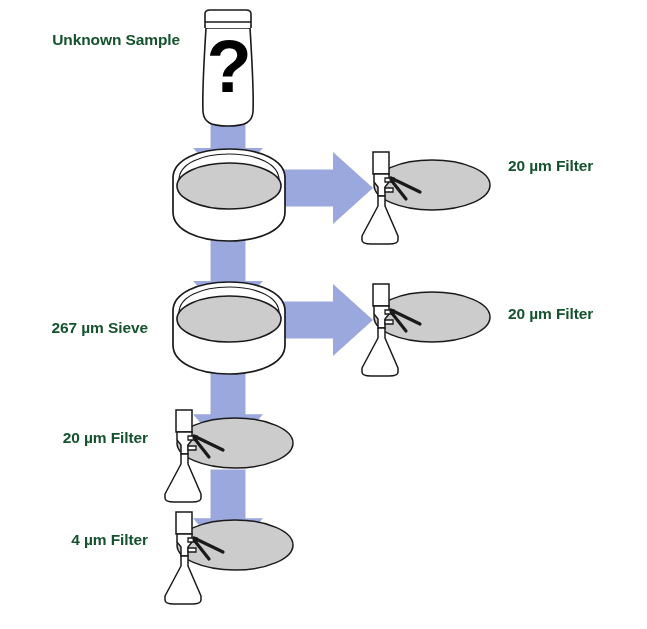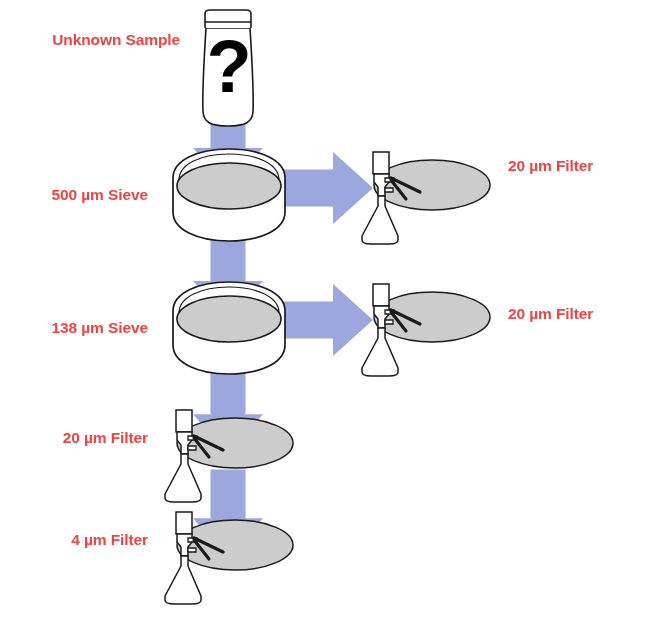--- a/index.html
+++ b/index.html
@@ -23,21 +23,21 @@
     left: 0;
     top: 0;
     width: 647px;
     height: 629px;
   }
   .lbl {
     position: absolute;
     font-family: "Liberation Sans", sans-serif;
     font-weight: bold;
     font-size: 15.5px;
-    color: #ef4444;
+    color: #14532d;
     white-space: nowrap;
     letter-spacing: -0.1px;
   }
   .lbl.right-align {
     text-align: right;
   }
   .lbl.left-align {
     text-align: left;
   }
 </style>
@@ -178,23 +178,22 @@
       <g>
         <line x1="194" y1="538" x2="223" y2="552" stroke="#1A1A1A" stroke-width="3.2" stroke-linecap="round"></line>
         <line x1="194" y1="540" x2="209" y2="559" stroke="#1A1A1A" stroke-width="3.2" stroke-linecap="round"></line>
       </g>
     </g>
 
   </svg>
 
   <div class="lbl right-align" style="left:0px; top:31px; width:180px;">Unknown Sample</div>
 
-  <div class="lbl right-align" style="left:0px; top:186px; width:148px;">500 µm Sieve</div>
-
-  <div class="lbl right-align" style="left:0px; top:319px; width:148px;">138 µm Sieve</div>
+
+  <div class="lbl right-align" style="left:0px; top:319px; width:148px;">267 µm Sieve</div>
 
   <div class="lbl right-align" style="left:0px; top:429px; width:148px;">20 µm Filter</div>
 
   <div class="lbl right-align" style="left:0px; top:531px; width:148px;">4 µm Filter</div>
 
   <div class="lbl left-align" style="left:508px; top:157px;">20 µm Filter</div>
 
   <div class="lbl left-align" style="left:508px; top:305px;">20 µm Filter</div>
 
 </div>

